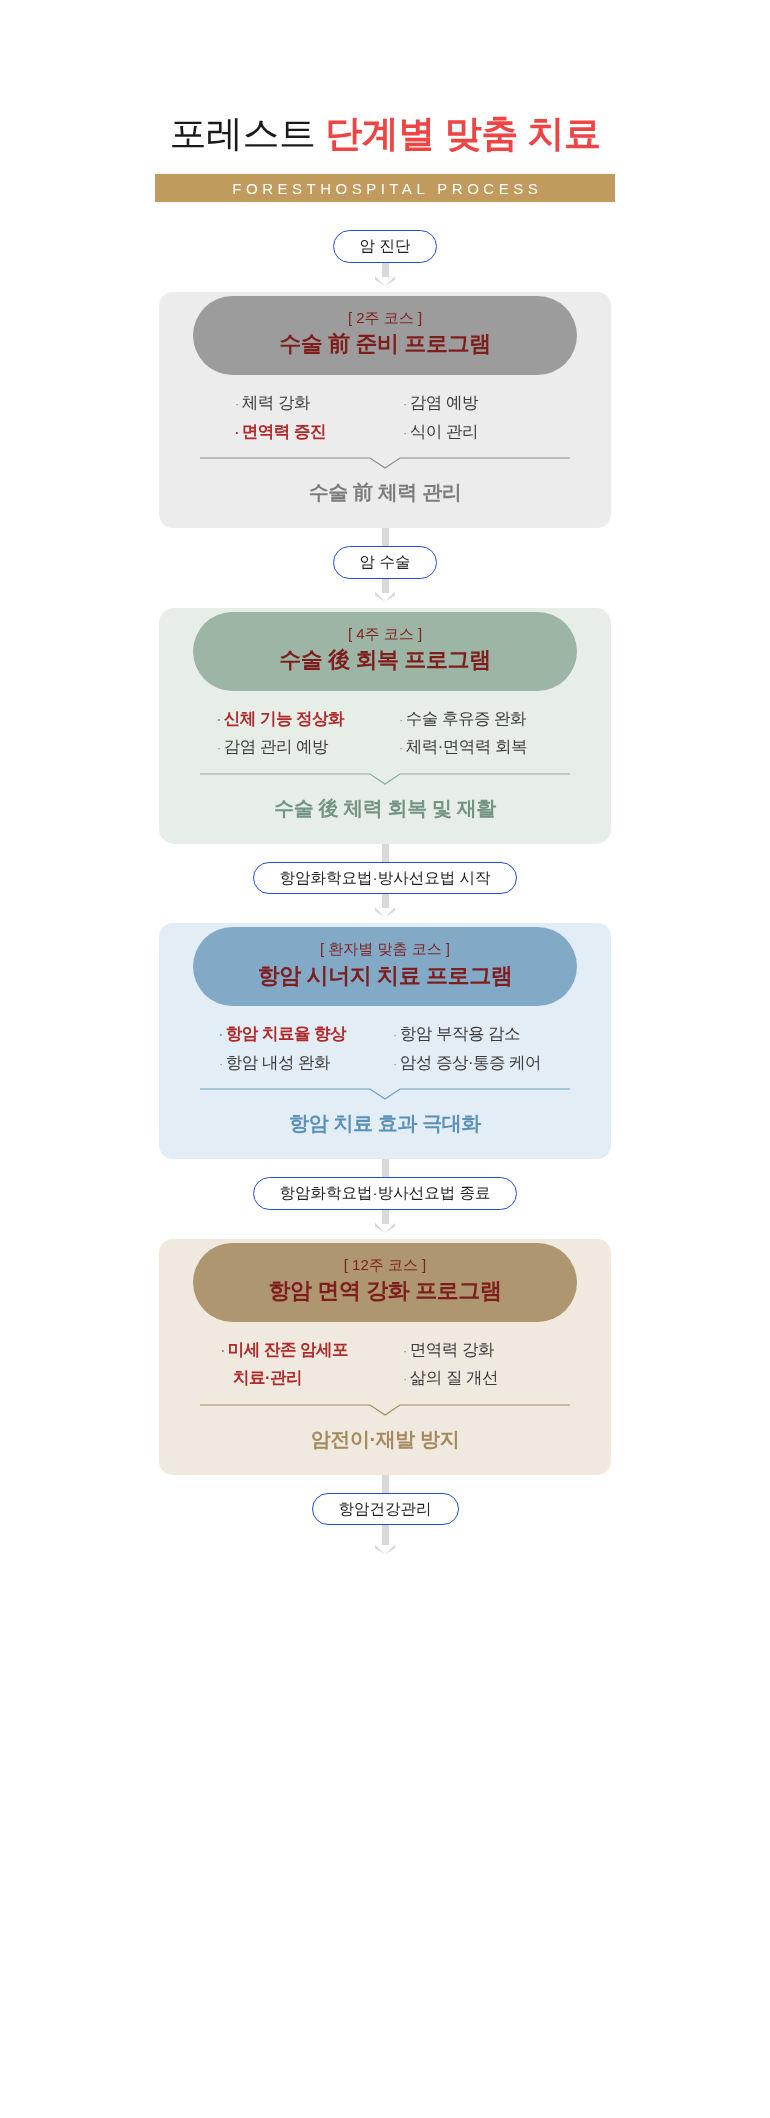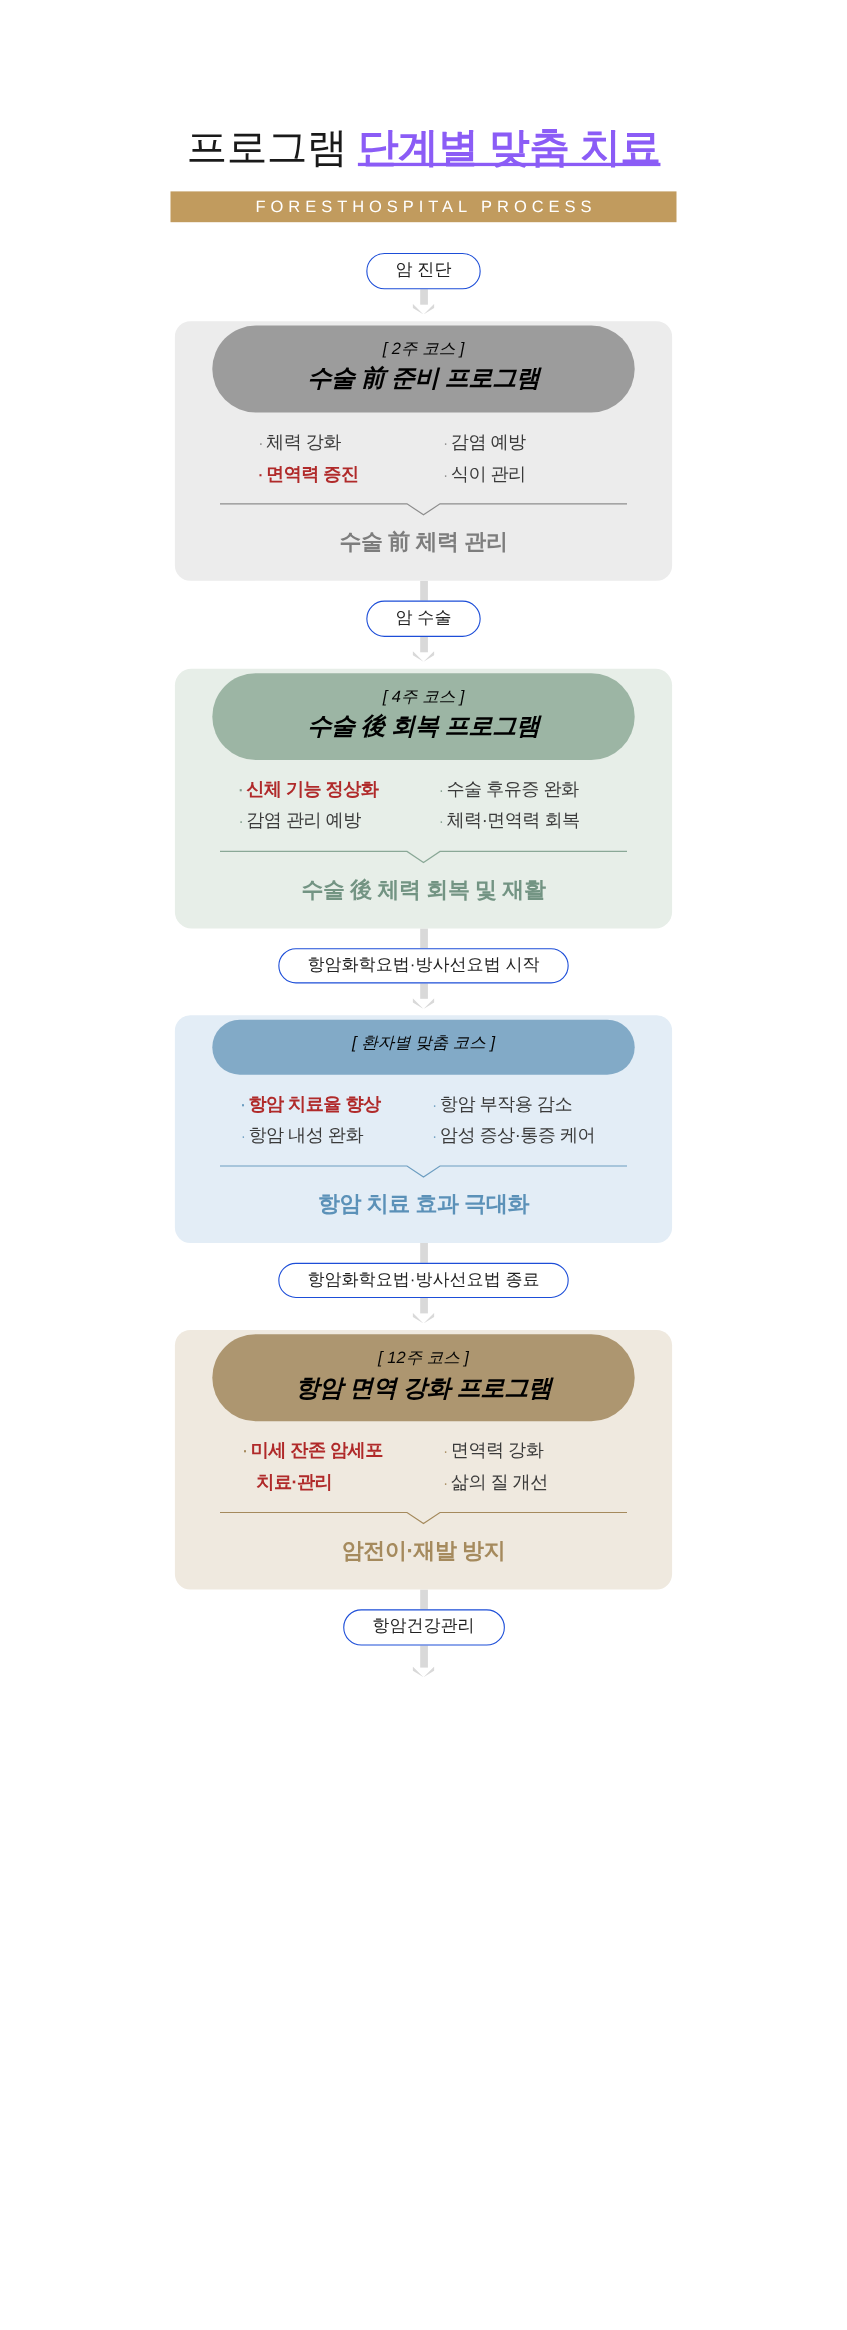--- a/index.html
+++ b/index.html
@@ -24,21 +24,21 @@
   
   .title {
     font-size: 37px;
     font-weight: 700;
     letter-spacing: -0.5px;
     line-height: 1.2;
     white-space: nowrap;
     text-align: center;
   }
   .title .plain  { color: #1a1a1a; font-weight: 400; }
-  .title .accent { color: #8b5cf6; font-weight: 800; text-decoration: underline; }
+  .title .accent { color: #ef4444; font-weight: 800; }
 
   .banner {
     margin-top: 18px;
     width: 460px;
     height: 28px;
     background: #c19b5e;
     color: #ffffff;
     font-size: 15px;
     letter-spacing: 4.5px;
     display: flex;
@@ -104,25 +104,24 @@
     flex-direction: column;
     align-items: center;
     border-radius: 14px;
     padding: 56px 0 0 0;
   }
   .stage-head {
     width: 384px;
     border-radius: 46px;
     padding: 11px 0 16px 0;
     text-align: center;
-    color: #000000;
+    color: #7f1d1d;
     position: relative;
     z-index: 3;
     margin-top: -52px;
-    font-style: italic;
   }
   .course-tag {
     font-size: 15px;
     font-weight: 400;
     letter-spacing: 0px;
     line-height: 1.5;
     opacity: 0.97;
   }
   .prog-name {
     font-size: 22px;
@@ -196,21 +195,21 @@
   .stage.tan   .bullet .dot { color: #a58a5d; }
 
   .final-arrow { margin-bottom: 10px; }
 </style>
 </head>
 <body>
 
 <div class="page">
 
   <div class="title">
-    <span class="plain">프로그램</span><span>&nbsp;</span><span class="accent">단계별 맞춤 치료</span>
+    <span class="plain">포레스트</span><span>&nbsp;</span><span class="accent">단계별 맞춤 치료</span>
   </div>
 
   <div class="banner">FORESTHOSPITAL PROCESS</div>
 
   <div class="connector" style="margin-top:28px;">
     <div class="pill">암 진단</div>
     <div class="arrow-wrap">
       <div class="arrow-shaft"></div>
       <div class="arrow-head chev"></div>
     </div>
@@ -276,20 +275,21 @@
     <div class="pill">항암화학요법·방사선요법 시작</div>
     <div class="arrow-wrap">
       <div class="arrow-shaft"></div>
       <div class="arrow-head chev"></div>
     </div>
   </div>
 
   <div class="stage blue" style="margin-top:6px;">
     <div class="stage-head">
       <div class="course-tag">[ 환자별 맞춤 코스 ]</div>
+      <div class="prog-name">항암 시너지 치료 프로그램</div>
     </div>
     <div class="bullets">
       <div class="bcol left" style="padding-left:6px;">
         <div class="bullet hl"><span class="dot">·</span><span>항암 치료율 향상</span></div>
         <div class="bullet"><span class="dot">·</span><span>항암 내성 완화</span></div>
       </div>
       <div class="bcol right" style="padding-left:0px;">
         <div class="bullet"><span class="dot">·</span><span>항암 부작용 감소</span></div>
         <div class="bullet"><span class="dot">·</span><span>암성 증상·통증 케어</span></div>
       </div>

